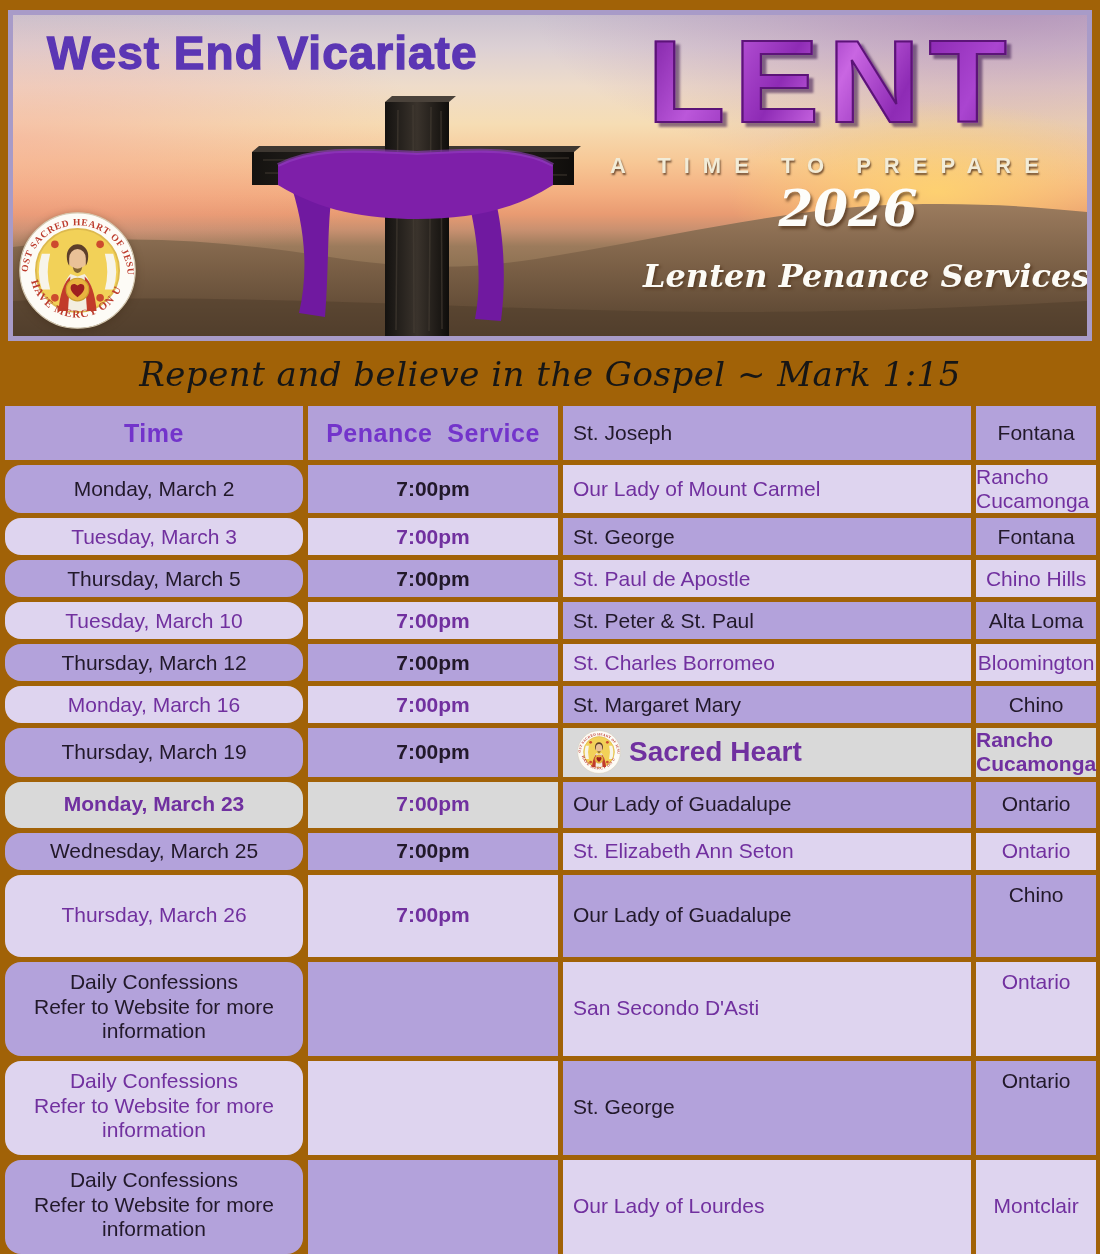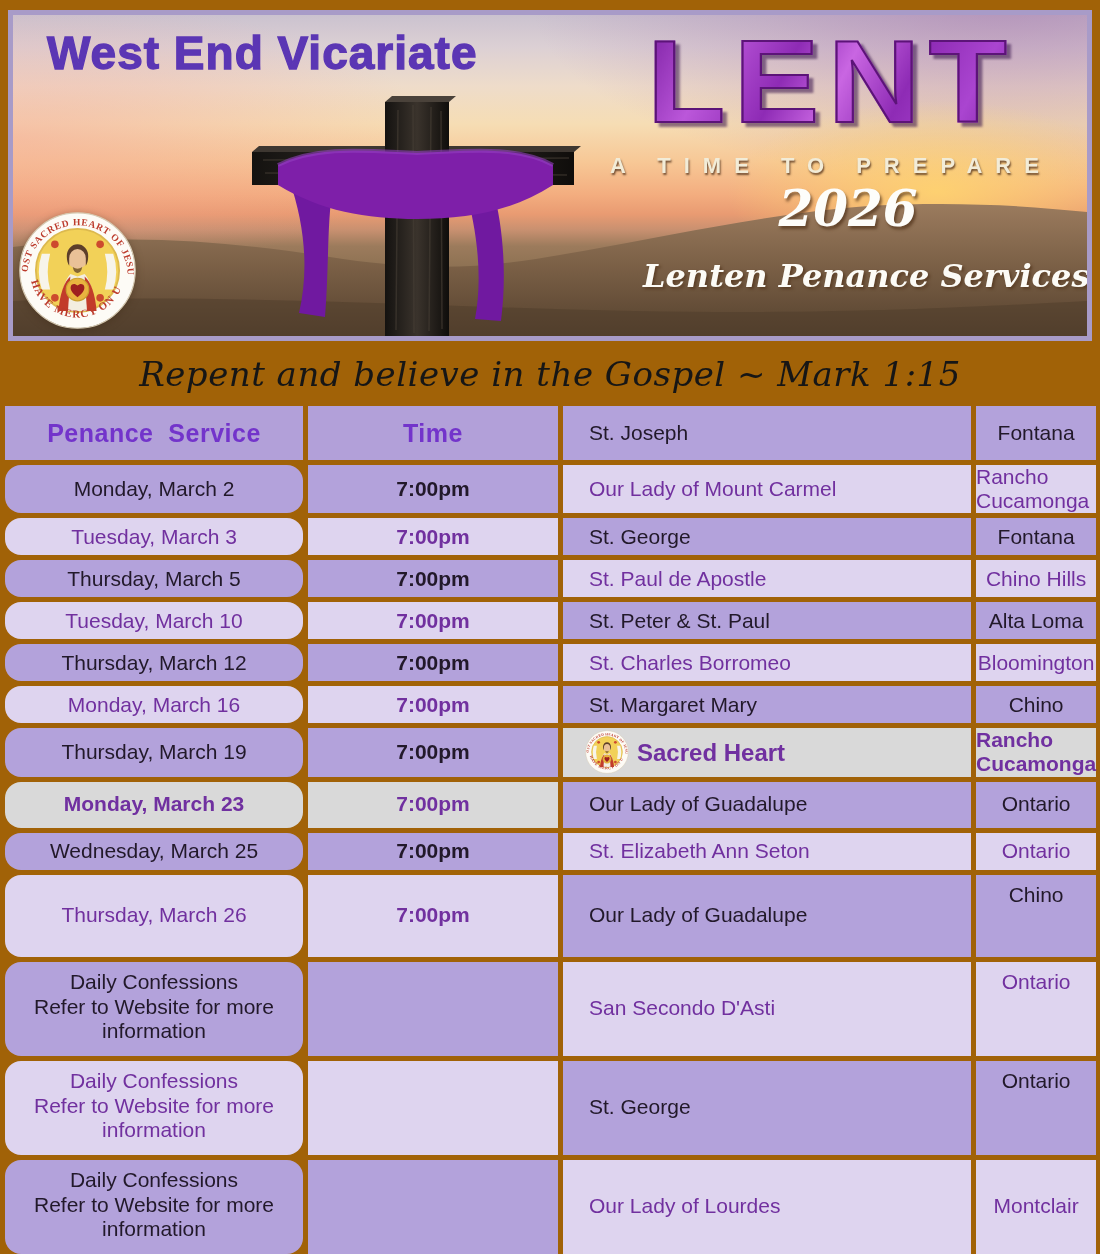--- a/index.html
+++ b/index.html
@@ -40,28 +40,28 @@
   .quote-en{margin-top:13px;font-size:34px;}
   .quote-es{margin-top:15px;font-size:33px;}
 
   
   .schedule{display:grid;grid-template-columns:298px 250px 408px 1fr;gap:5px;margin:12px 5px 0;}
   .header-cell{background:var(--header-bg,#b2a0d9);color:var(--header-text,#7334cb);font-weight:bold;
     font-size:25px;display:flex;align-items:center;justify-content:center;min-height:54px;
     white-space:pre;letter-spacing:.5px;}
   .row{display:contents;}
   .cell{display:flex;align-items:center;justify-content:center;font-size:21px;min-height:37px;line-height:1.15;}
-  .parish-cell{justify-content:flex-start;padding-left:26px;gap:12px;}
+  .parish-cell{justify-content:flex-start;padding-left:10px;gap:12px;}
   .service-cell{flex-direction:column;justify-content:center;text-align:center;border-radius:16px;}
   .time-cell{font-weight:bold;}
   .style-dark .cell{background:var(--row-dark-bg,#b3a2db);color:var(--row-dark-text,#22192a);}
   .style-light .cell{background:var(--row-light-bg,#ded4ef);color:var(--row-light-text,#71309f);}
   .style-highlight .cell{background:var(--highlight-bg,#d9d9d9);color:var(--highlight-text,#7030a0);
     font-weight:bold;min-height:46px;}
-  .style-highlight .parish-cell{font-size:24px;padding-left:22px;gap:8px;}
+  .style-highlight .parish-cell{font-size:28px;padding-left:14px;gap:8px;}
   .tall .cell{min-height:74px;}
   .tall .city-cell{align-items:flex-start;padding-top:8px;}
   .tall .service-cell{justify-content:space-between;padding:8px 0 12px;}
   .row-seal{width:44px;height:44px;flex:0 0 44px;}
   .row-seal svg{width:44px;height:44px;display:block;}
 </style>
 </head>
 <body>
 
 <svg width="0" height="0" style="position:absolute" aria-hidden="true">
@@ -145,22 +145,22 @@
     <div class="banner-year">2026</div>
     <div class="banner-subtitle">Lenten Penance Services</div>
     <svg class="banner-seal" viewBox="0 0 100 100">
       <use href="#seal"></use>
     </svg>
   </div>
 
   <div class="quote quote-en">Repent and believe in the Gospel ~ Mark 1:15</div>
 
   <div class="schedule">
+    <div class="header-cell">Time</div>
     <div class="header-cell">Penance  Service</div>
-    <div class="header-cell">Time</div>
 
   <div class="row style-dark">
     <div class="cell parish-cell">
 
       <span class="parish-label">St. Joseph</span>
     </div>
     <div class="cell city-cell">Fontana</div>
     <div class="cell service-cell">
           <div>Monday, March 2</div>
         </div>

